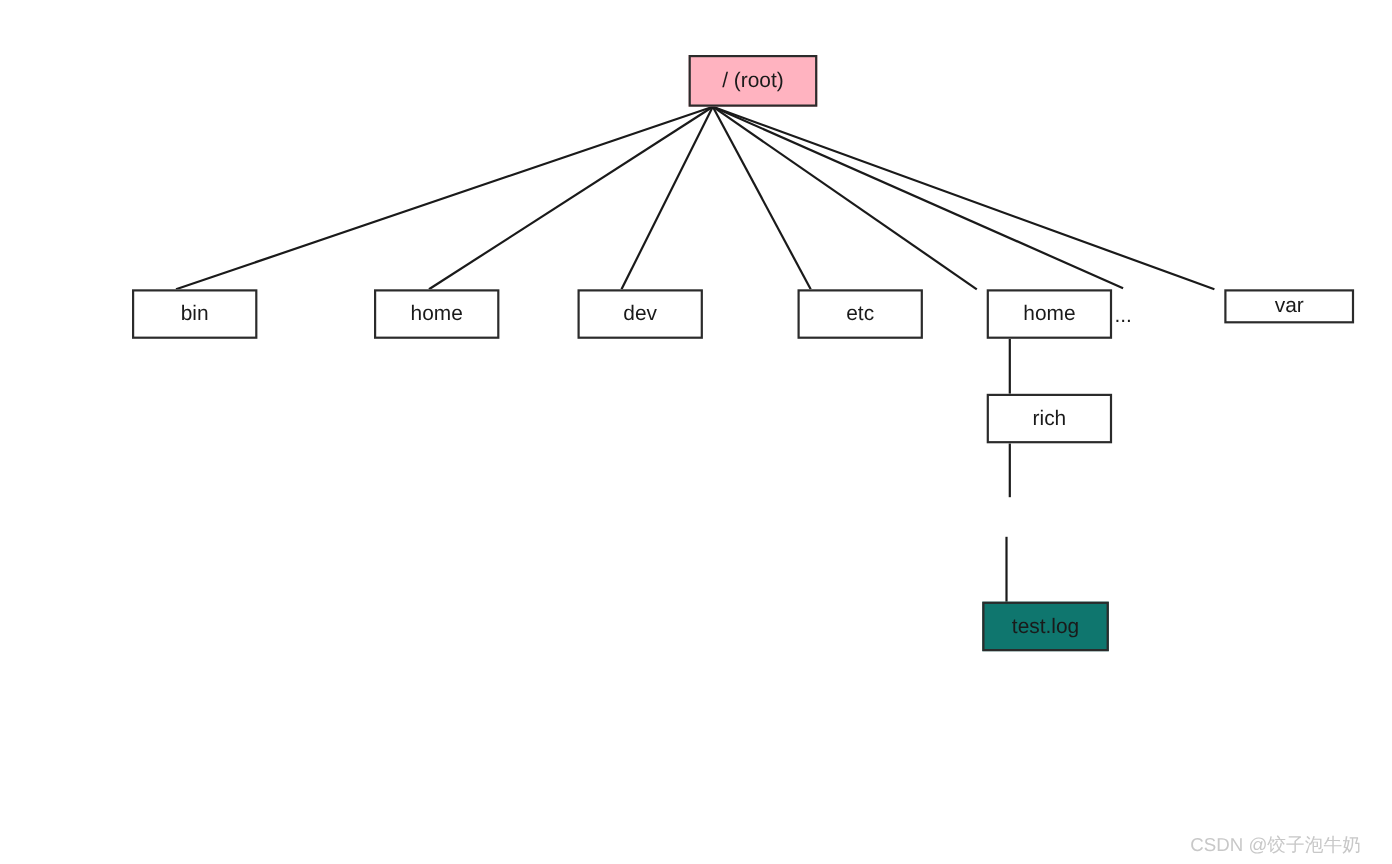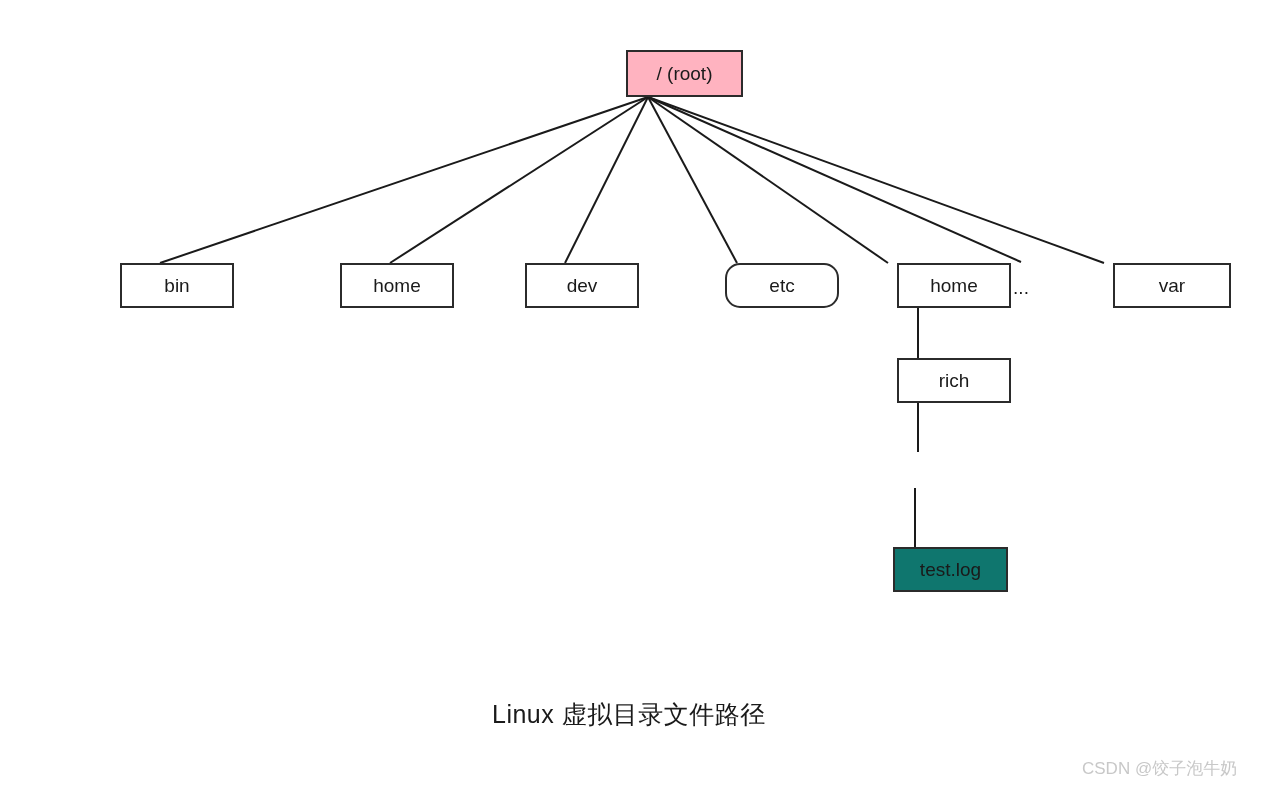--- a/index.html
+++ b/index.html
@@ -103,42 +103,41 @@
   </div>
 
   <div class="node" style="left: 304px; top: 263px; width: 114px; height: 45px;">
     <span>home</span>
   </div>
 
   <div class="node" style="left: 489px; top: 263px; width: 114px; height: 45px;">
     <span>dev</span>
   </div>
 
-  <div class="node" style="left: 689px; top: 263px; width: 114px; height: 45px; border-radius: 15px;">
+  <div class="node" style="left: 689px; top: 263px; width: 114px; height: 45px;">
     <span>etc</span>
   </div>
 
   <div class="node" style="left: 861px; top: 263px; width: 114px; height: 45px;">
     <span>home</span>
   </div>
 
   <div class="ellipsis-label" style="left: 1003px; top: 274px; width: 36px; height: 26px;">
     <span>...</span>
   </div>
 
-  <div class="node" style="left: 1077px; top: 263px; width: 118px; height: 45px; align-items: center;">
+  <div class="node" style="left: 1077px; top: 263px; width: 118px; height: 31px; align-items: center;">
     <span>var</span>
   </div>
 
   <div class="node" style="left: 861px; top: 358px; width: 114px; height: 45px;">
     <span>rich</span>
   </div>
 
 
   <div class="node node-file" style="left: 857px; top: 547px; width: 115px; height: 45px; background: #0f766e;">
     <span>test.log</span>
   </div>
 
-  <div class="caption" style="left: 492px; top: 698px; color: rgb(26, 26, 26);">Linux 虚拟目录文件路径</div>
 
   <div class="watermark" style="color: rgb(200, 200, 200); left: 1082px; top: 757px;">CSDN @饺子泡牛奶</div>
 
 </div>
 
 </body></html>

